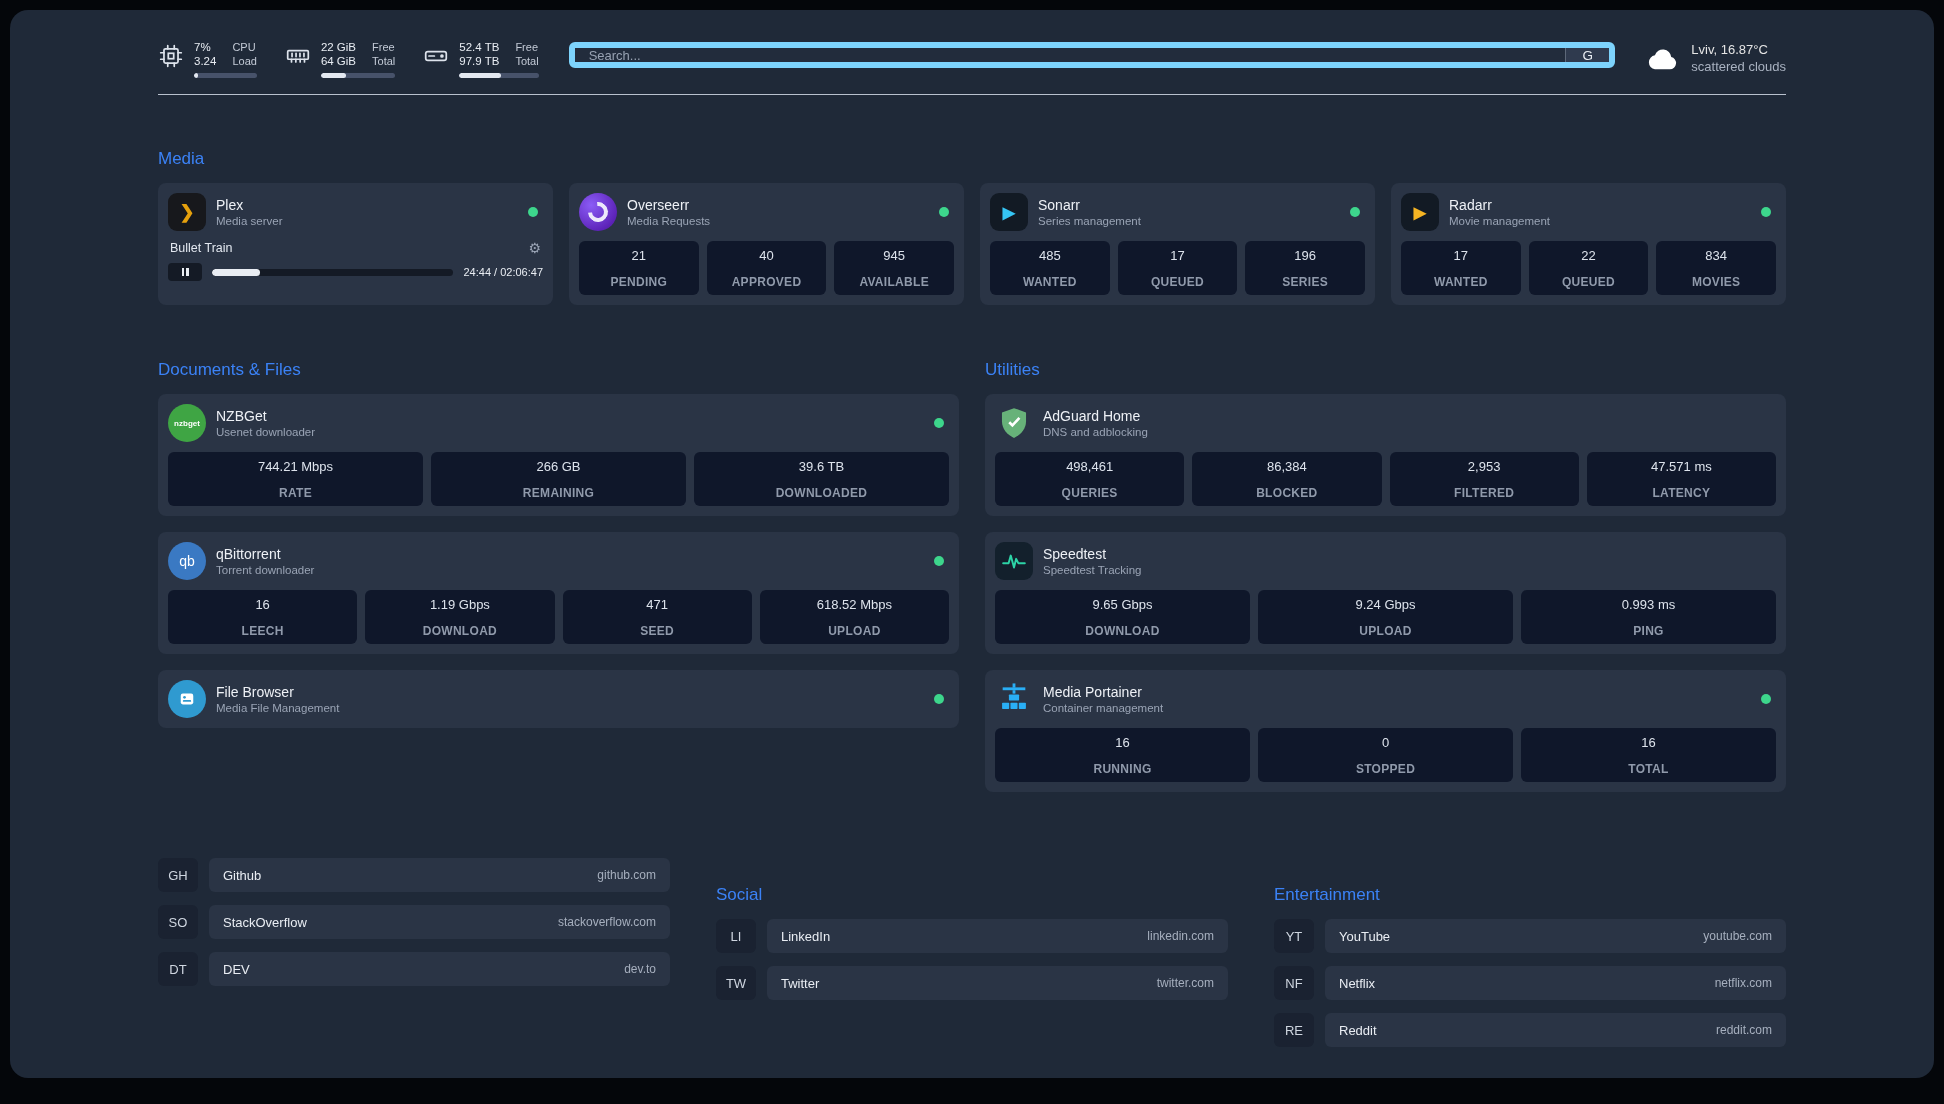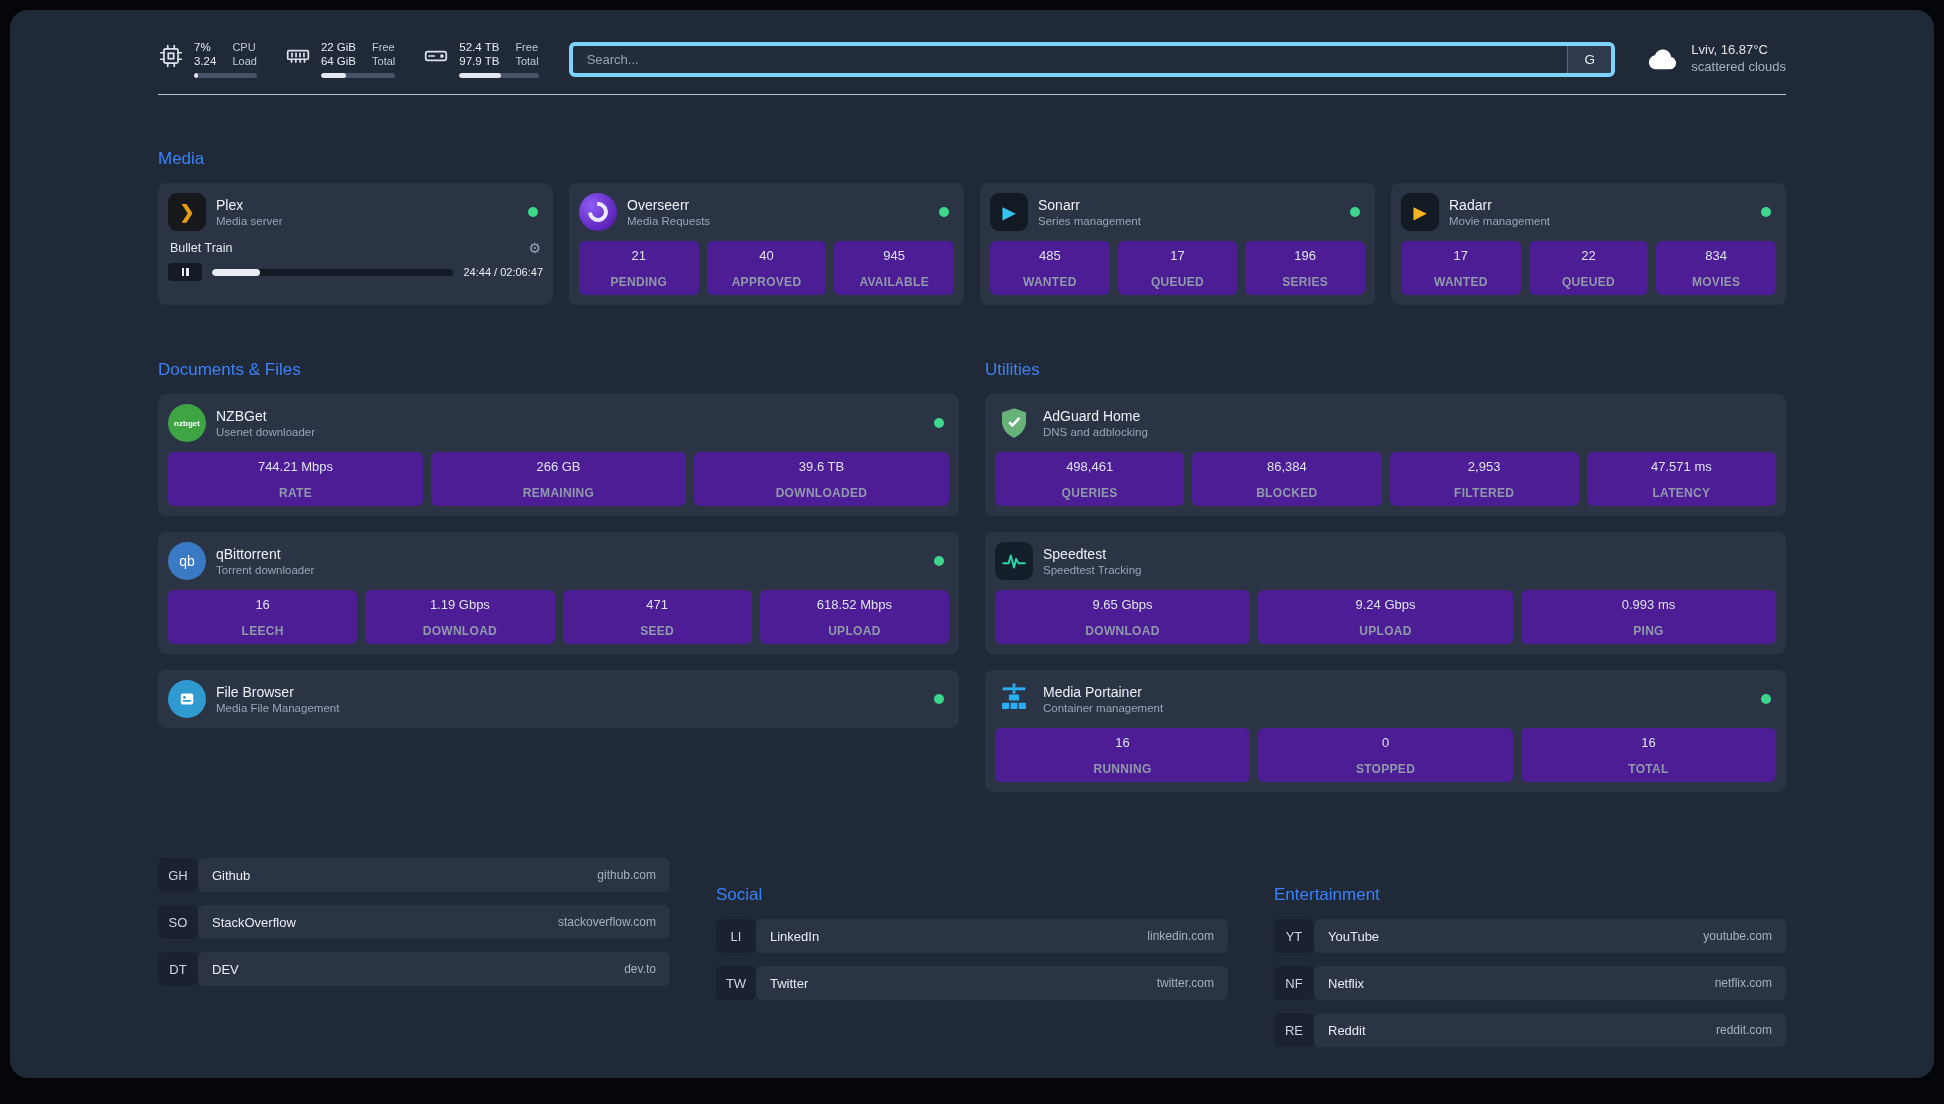--- a/index.html
+++ b/index.html
@@ -16,21 +16,21 @@
   .res-icon { width:26px; height:26px; color:#dde3ec; margin-top:3px; flex:0 0 26px; }
   .res-icon svg { width:26px; height:26px; display:block; }
   .res-body { display:flex; flex-direction:column; }
   .res-cols { display:flex; gap:16px; }
   .res-col { display:flex; flex-direction:column; }
   .res-val { font-size:11.5px; color:#e9edf3; line-height:14px; white-space:nowrap; }
   .res-lbl { font-size:11px; color:#c3cad6; line-height:14px; white-space:nowrap; }
   .res-bar { margin-top:5px; height:5px; background:#47526a; border-radius:3px; overflow:hidden; }
   .res-fill { height:100%; background:#e3e8f0; border-radius:3px; }
 
-  .searchwrap { flex:1; display:flex; height:35px; margin-top:2px; border:4px solid #7dd3fc;
+  .searchwrap { flex:1; display:flex; height:26px; margin-top:2px; border:6px solid #7dd3fc;
                 border-radius:6px; overflow:hidden; background:#222c3c;justify-content:space-between; }
   .searchwrap input { flex:1; background:transparent; border:none; outline:none;
                       color:#e3e8f0; padding:0 14px; font-size:13px; font-family:inherit; }
   .searchwrap input::placeholder { color:#97a1b1; }
   .search-btn { width:44px; background:#2f3a4e; border:none; border-left:1px solid #5d6879;
                 color:#e9edf3; font-size:13.5px; cursor:pointer; font-family:inherit; }
 
   .weather { display:flex; align-items:center; gap:10px; margin-top:2px; }
   .weather-icon svg { width:36px; height:30px; display:block; }
   .weather-loc { font-size:13px; color:#e5e5e5; }
@@ -48,21 +48,21 @@
   .card-head { display:flex; align-items:center; gap:10px; }
   .app-icon { width:38px; height:38px; flex:0 0 38px; display:flex; align-items:center;
               justify-content:center; border-radius:9px; font-weight:bold; overflow:hidden; }
   .app-icon svg { width:34px; height:34px; display:block; }
   .app-meta { display:flex; flex-direction:column; }
   .app-name { font-size:14px; color:#eef1f6; }
   .app-desc { font-size:11.5px; color:#9aa4b5; margin-top:2px; }
   .dot { width:10px; height:10px; border-radius:50%; background:#3dd68c; margin-left:auto; margin-right:5px; }
 
   .stats { display:flex; gap:8px; margin-top:10px; }
-  .stat { flex:1; background:#4c1d95; border-radius:6px; padding:7px 4px 6px; text-align:center; }
+  .stat { flex:1; background:#0f172a; border-radius:6px; padding:7px 4px 6px; text-align:center; }
   .stat-value { font-size:13px; color:#dde3ec; }
   .stat-label { font-size:12px; font-weight:700; color:#909aab; margin-top:12px; letter-spacing:.3px; }
 
   
   .player { margin-top:9px; }
   .player-top { display:flex; justify-content:space-between; align-items:center;
                 font-size:12.5px; color:#e3e8f0; padding:0 2px; }
   .gear { color:#9aa4b5; font-size:14px; cursor:pointer; }
   .player-bottom { display:flex; align-items:center; gap:10px; margin-top:7px; }
   .pause-chip { background:#141a25; border-radius:4px; height:18px; min-width:34px;
@@ -84,21 +84,21 @@
   .icon-qb { background:#3a79c3; border-radius:50%; color:#fff; font-size:14px; font-weight:400; }
   .icon-fb { background:#2f9ad0; border-radius:50%; }
   .icon-fb svg { width:20px; height:20px; }
   .icon-adguard { background:transparent; }
   .icon-speedtest { background:#13202c; }
   .icon-speedtest svg { width:26px; height:26px; }
   .icon-portainer { background:transparent; }
 
   
   .bm-grid { display:grid; grid-template-columns:repeat(3,1fr); column-gap:46px; }
-  .bm-row { display:flex; gap:0; margin-bottom:13px; cursor:pointer; }
+  .bm-row { display:flex; gap:11px; margin-bottom:13px; cursor:pointer; }
   .bm-abbr { width:40px; height:34px; flex:0 0 40px; background:#1a2231; border-radius:6px;
              display:flex; align-items:center; justify-content:center; color:#cfd6e0; font-size:13px; }
   .bm-pill { flex:1; height:34px; background:#2a3445; border-radius:6px; display:flex;
              align-items:center; justify-content:space-between; padding:0 14px; }
   .bm-name { font-size:13px; color:#e9edf3; }
   .bm-url { font-size:12px; color:#a6afbe; }
 </style>
 </head>
 <body>
 

